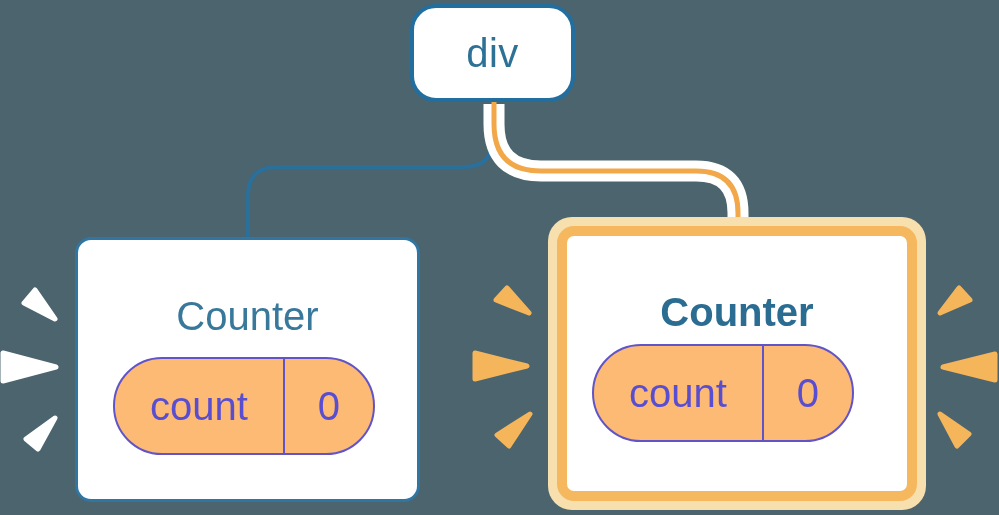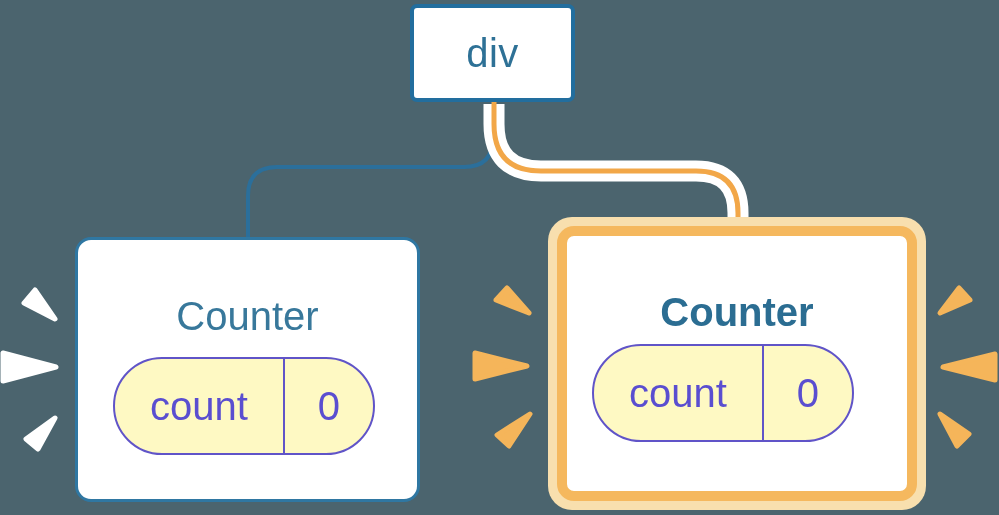--- a/index.html
+++ b/index.html
@@ -10,21 +10,21 @@
   }
   .stage{position:absolute;inset:0;}
   svg.layer{position:absolute;left:0;top:0;width:999px;height:515px;}
   .edges{z-index:1;}
   .sparkles{z-index:3;pointer-events:none;}
 
   
   .root-node{
     position:absolute;z-index:2;
     left:410px;top:4px;width:165px;height:98px;
-    background:#ffffff;border:4px solid #226E9E;border-radius:7px;
+    background:#ffffff;border:4px solid #226E9E;border-radius:26px;
     box-sizing:border-box;
     display:flex;align-items:center;justify-content:center;
   }
   .root-node .label{
     color:#2E7196;font-size:40px;font-weight:500;letter-spacing:0.5px;
   }
 
   
   .card-left{
     position:absolute;z-index:2;
@@ -51,21 +51,21 @@
     position:relative;
   }
 
   
   .pill{
     position:absolute;
     width:262px;height:98px;
     border:2.5px solid #6054C8;border-radius:50px;
     box-sizing:border-box;
     display:flex;align-items:stretch;overflow:hidden;
-    background:#fef9c3;
+    background:#fdba74;
     text-align:center;
   }
   .pill-left{
     flex:0 0 65%;display:flex;align-items:center;justify-content:center;
     border-right:2.5px solid #6054C8;
   }
   .pill-right{
     flex:1;display:flex;align-items:center;justify-content:center;
   }
   .pill .key,.pill .val{color:#5A4ED0;font-size:40px;}

